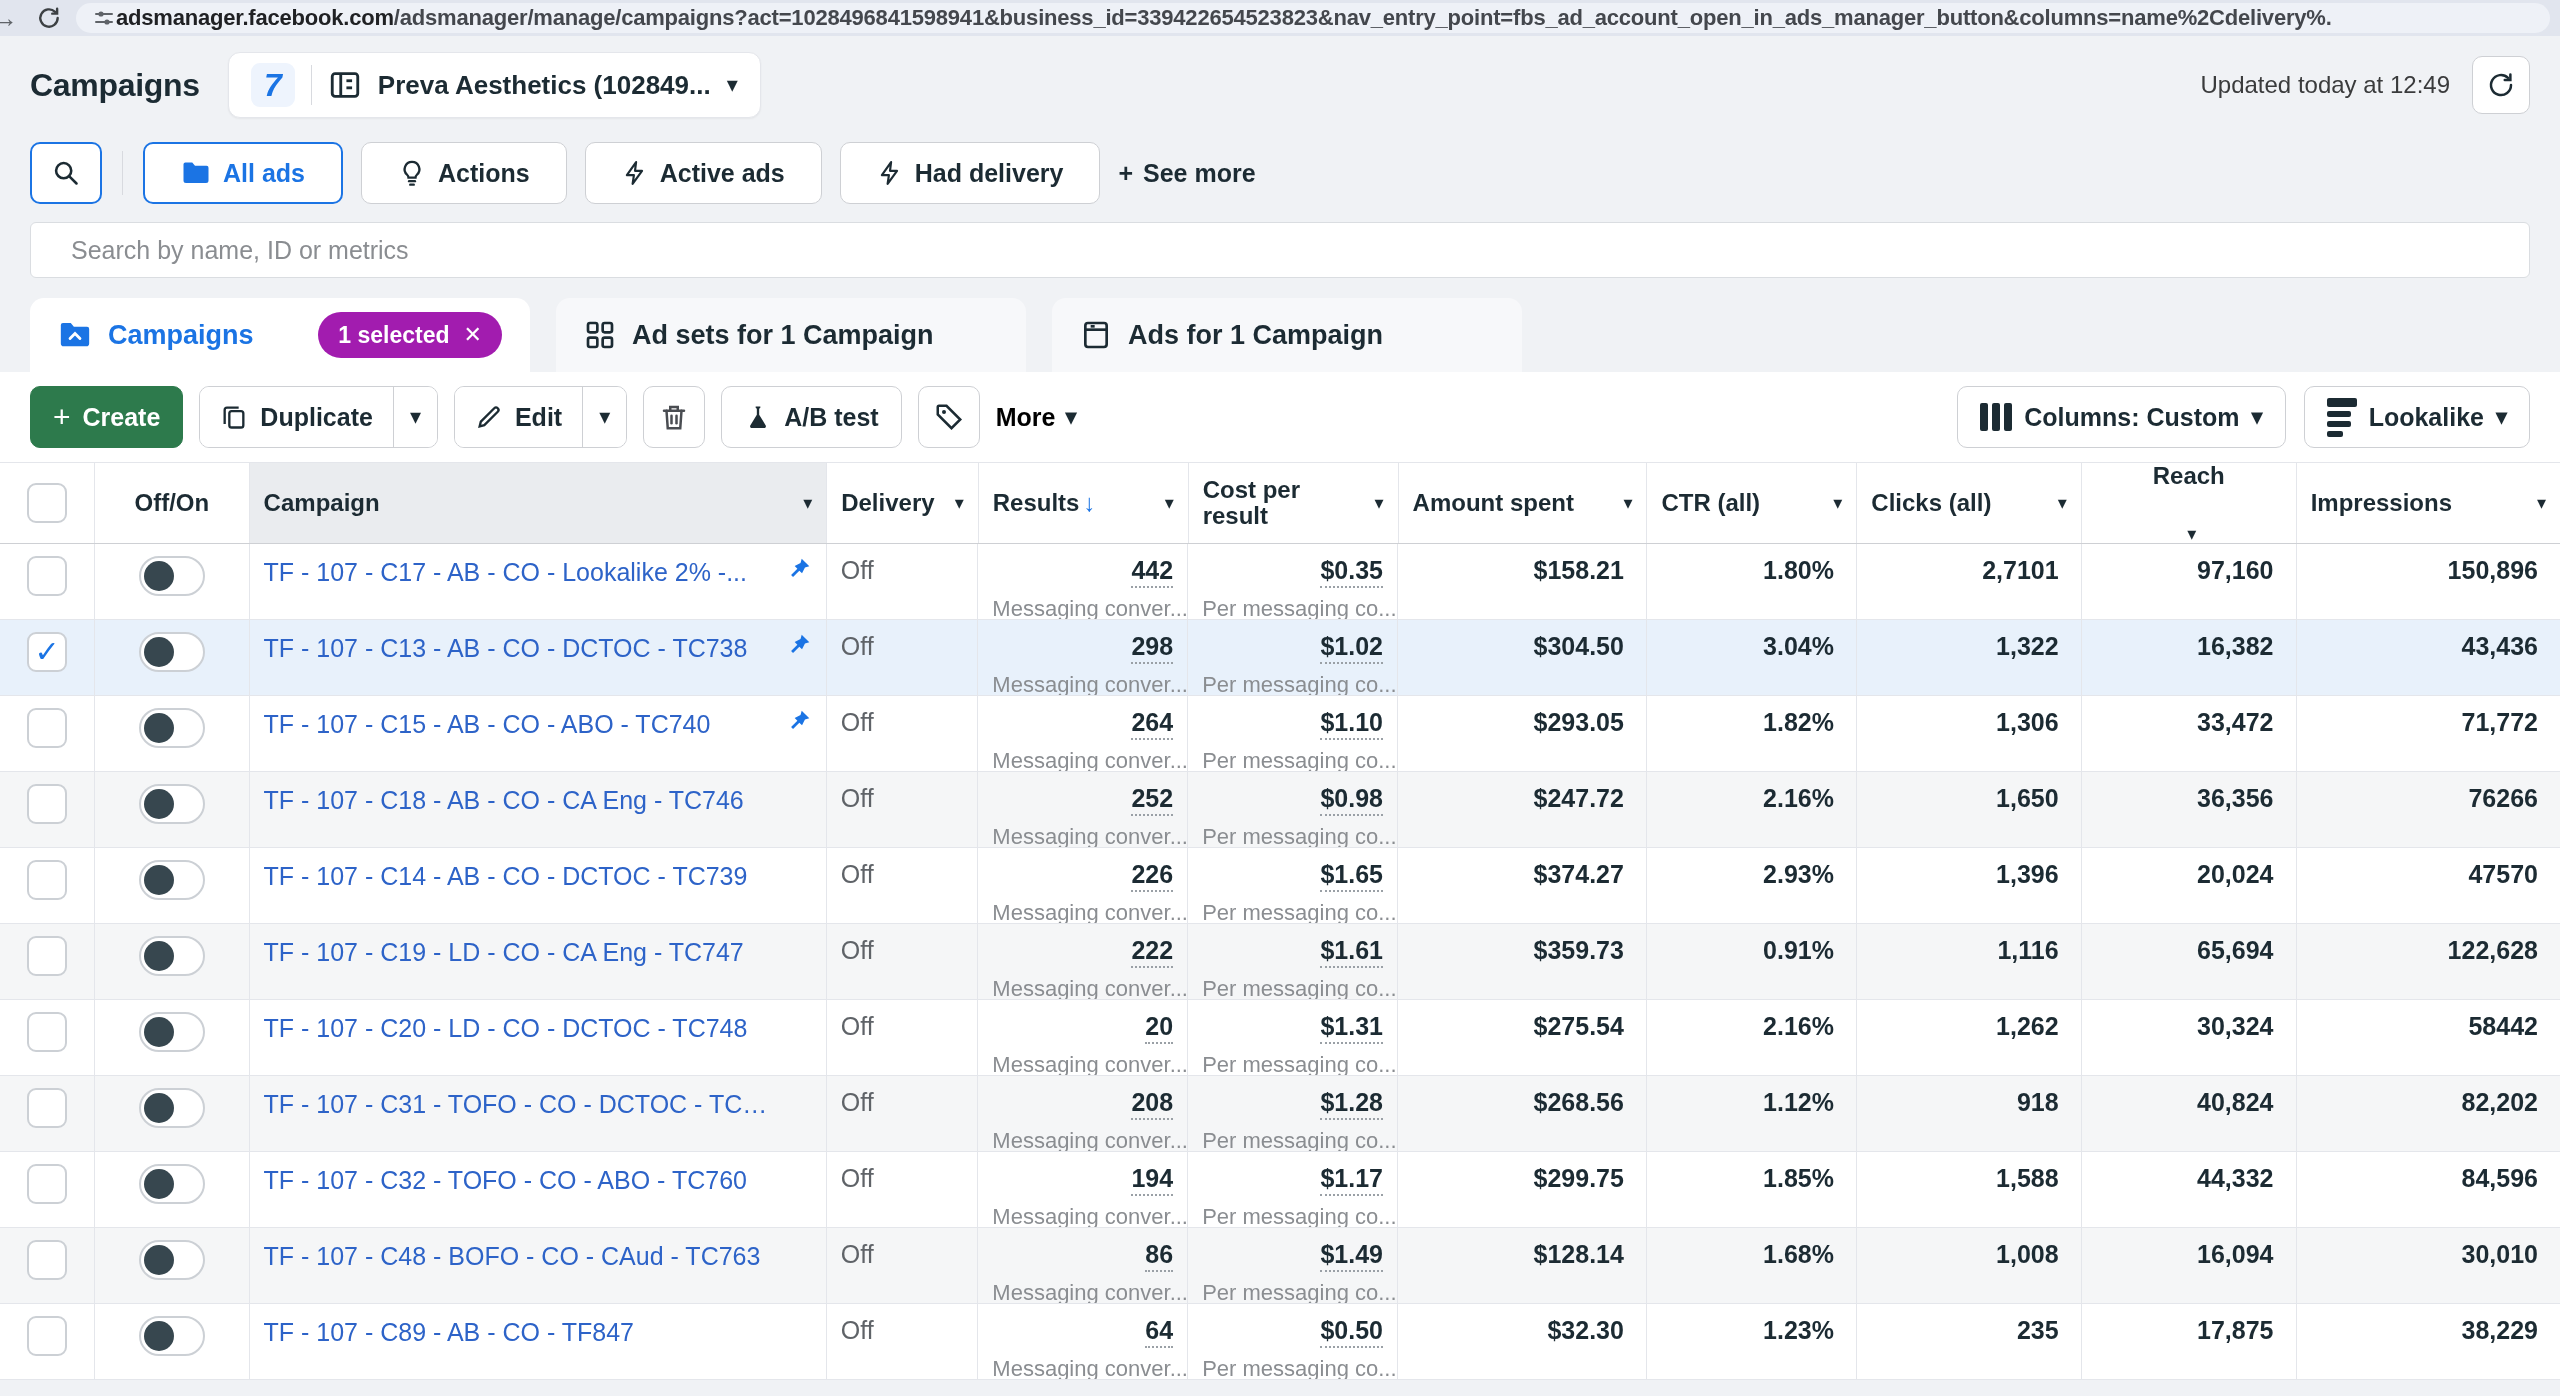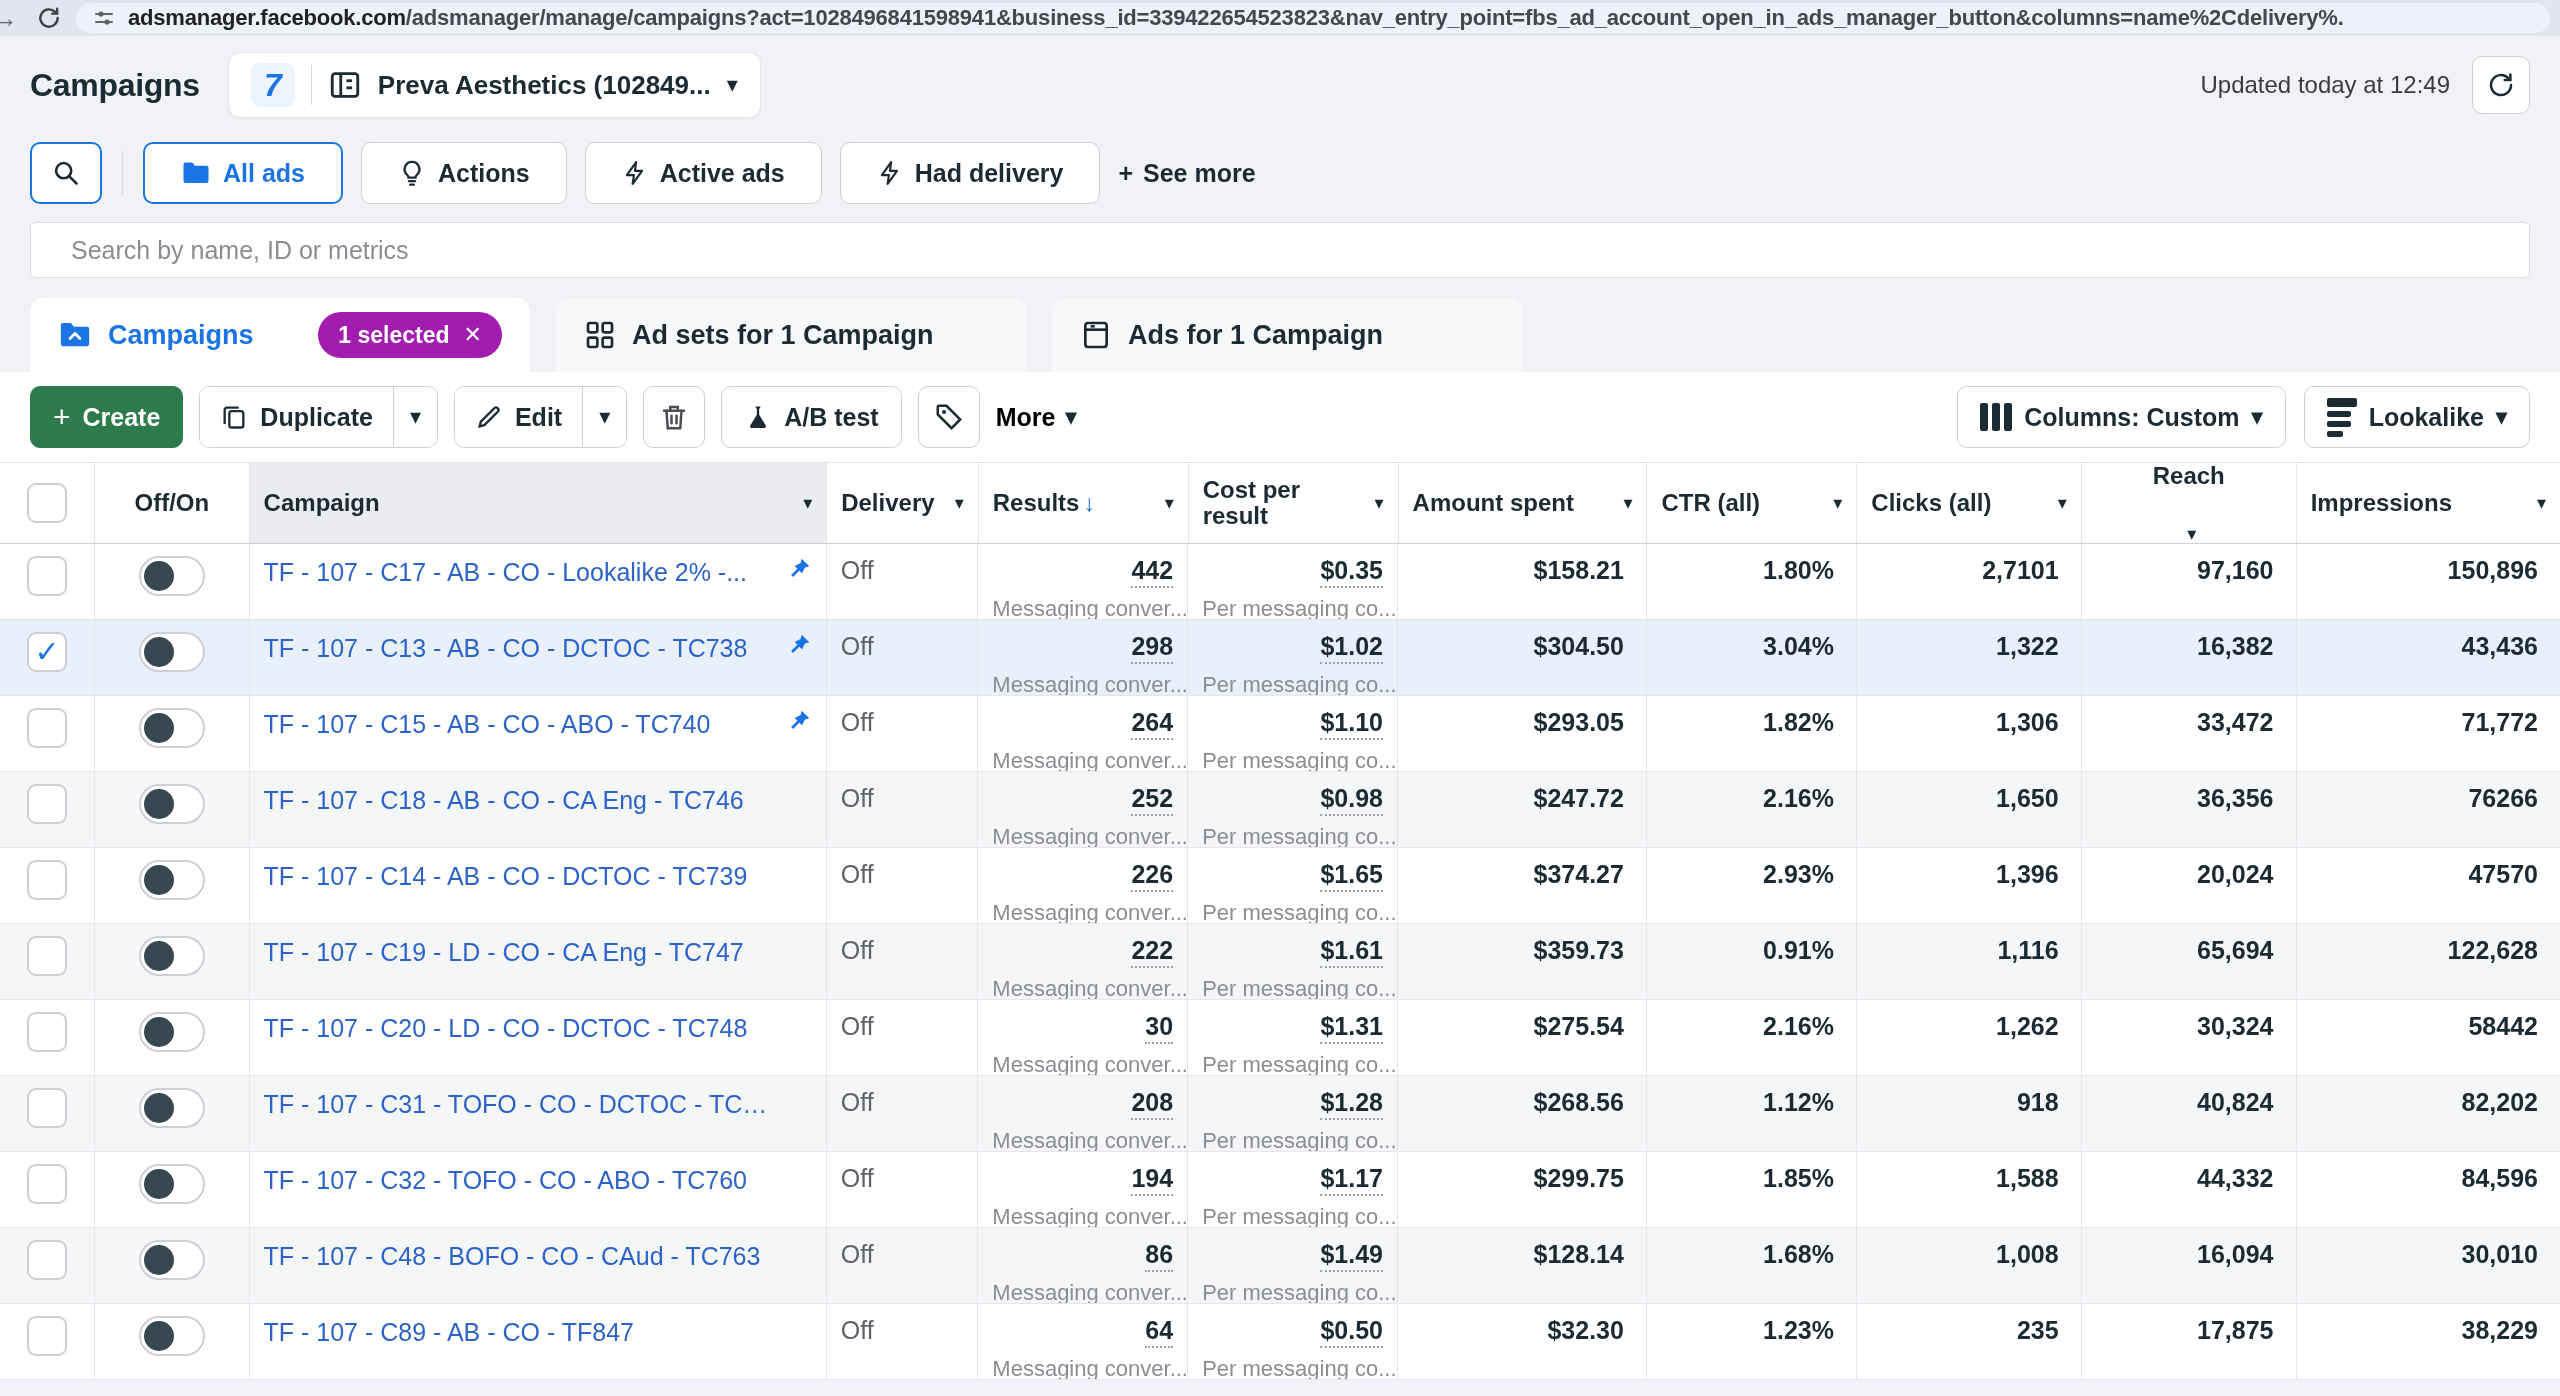--- a/index.html
+++ b/index.html
@@ -3,21 +3,21 @@
 <meta charset="utf-8">
 <style>
   * { box-sizing: border-box; margin: 0; padding: 0; }
   html,body { width:2560px; height:1396px; overflow:hidden; }
   body { font-family:"Liberation Sans","DejaVu Sans",sans-serif; background:#f0f2f5; color:#1c2b33; }
 
   
   .browser-bar { height:36px; background:#e1e5ee; display:flex; align-items:center; padding:0 10px 0 0; gap:14px; }
   .nav-arrow { font-size:26px; color:#5f6368; margin-left:-8px; width:30px; overflow:hidden; }
   .reload-btn svg { display:block; }
-  .url-pill { flex:1; height:30px; background:#eef1f7; border-radius:15px; display:flex; align-items:center; gap:12px; padding:0 16px; overflow:hidden; white-space:nowrap; }
+  .url-pill { flex:1; height:30px; background:#eef1f7; border-radius:15px; display:flex; align-items:center; gap:0; padding:0 16px; overflow:hidden; white-space:nowrap; }
   .url-text { font-size:22px; letter-spacing:-0.2px; }
   .url-domain { color:#202124; font-weight:700; }
   .url-path { color:#44474d; font-weight:700; }
 
   
   .app-header { background:#f0f2f5; display:flex; align-items:center; padding:16px 30px 10px 30px; }
   .page-title { font-size:32px; font-weight:700; letter-spacing:-0.3px; }
   .account-pill { margin-left:28px; background:#fff; border:1px solid #e4e6eb; border-radius:12px; height:66px; display:flex; align-items:center; padding:0 22px; gap:16px; box-shadow:0 1px 2px rgba(0,0,0,0.05); }
   .brand-seven { width:44px; height:44px; border-radius:9px; background:#eef4fd; color:#1b74e4; font-size:32px; font-weight:800; font-style:italic; display:flex; align-items:center; justify-content:center; }
   .pill-divider { width:1px; height:40px; background:#d8dadf; }
@@ -619,21 +619,21 @@
       <span class="pin hidden">
         <svg width="26" height="26" viewBox="0 0 24 24" fill="#1b74e4">
               <path d="M14.5 2.5 21.5 9.5 17.5 10.6 14.8 16 12.3 13.5 6.5 19.3 4.7 17.5 10.5 11.7 8 9.2 13.4 6.5z"></path>
             </svg>
       </span>
     </div>
     <div class="td c-del">
       <span class="del-text">Off</span>
     </div>
     <div class="td c-res num-cell">
-      <span class="num">30</span>
+      <span class="num">20</span>
       <span class="sub">Messaging conver...</span>
     </div>
     <div class="td c-cost num-cell">
       <span class="num">$1.31</span>
       <span class="sub">Per messaging co...</span>
     </div>
     <div class="td c-spent metric">$275.54</div>
     <div class="td c-ctr metric">2.16%</div>
     <div class="td c-clicks metric">1,262</div>
     <div class="td c-reach metric">30,324</div>

